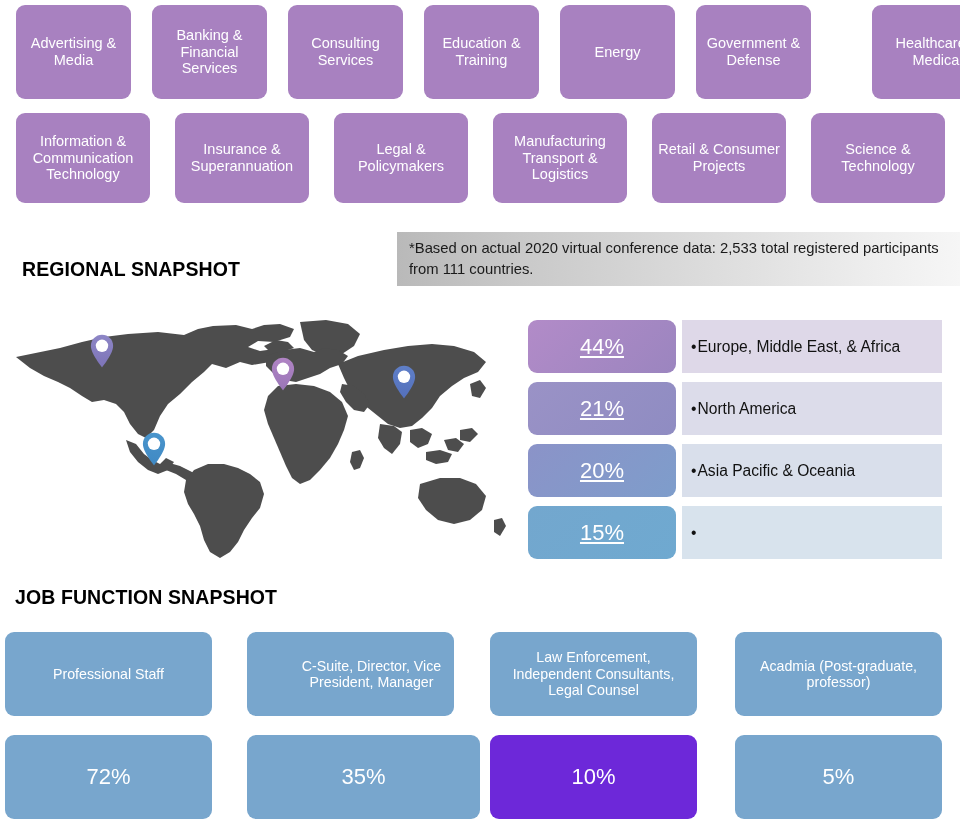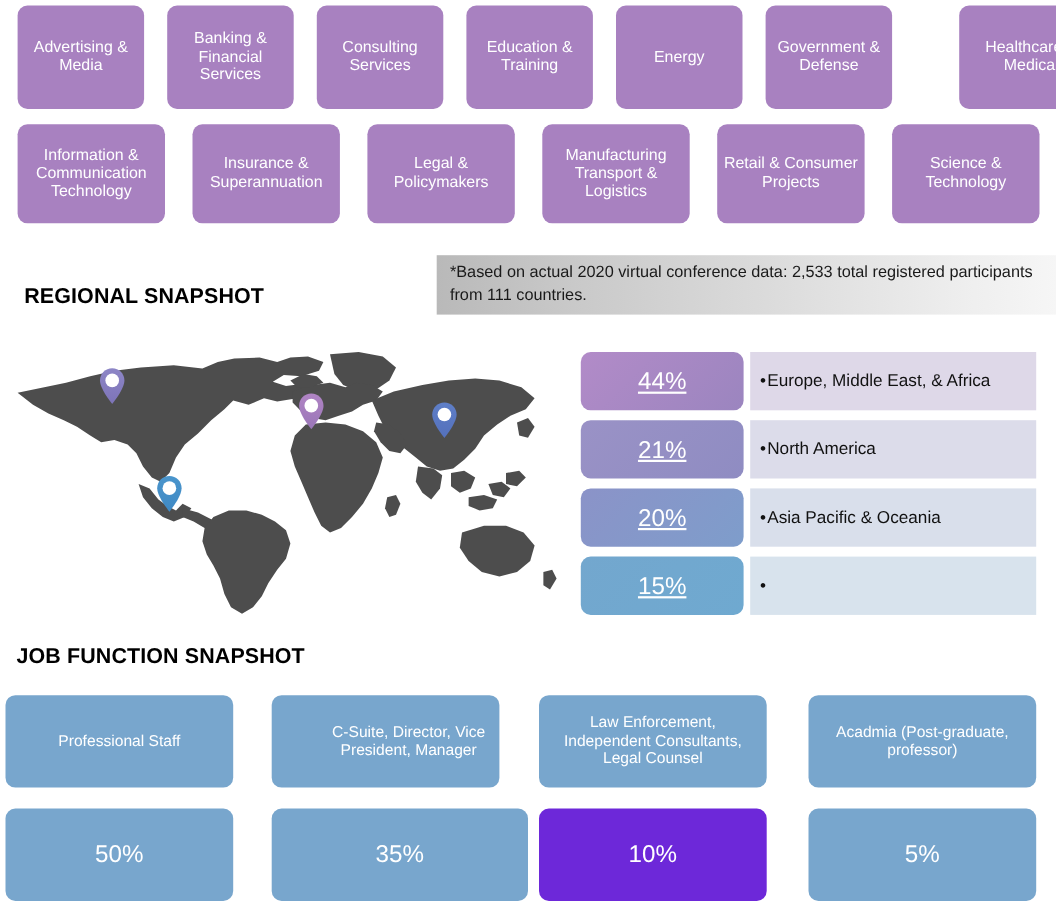--- a/index.html
+++ b/index.html
@@ -267,17 +267,17 @@
 
 <div class="section-heading" style="left:15px; top:586px;">JOB FUNCTION SNAPSHOT</div>
 
 <div id="job-cards">
     <div class="card job-card" style="left:5px; top:632px; width:207px; height:84px; background:#78a6cd;">Professional Staff</div>
     <div class="card job-card" style="left:247px; top:632px; width:207px; height:84px; background:#78a6cd;padding-left:48px;">C-Suite, Director, Vice President, Manager</div>
     <div class="card job-card" style="left:490px; top:632px; width:207px; height:84px; background:#78a6cd;">Law Enforcement, Independent Consultants, Legal Counsel</div>
     <div class="card job-card" style="left:735px; top:632px; width:207px; height:84px; background:#78a6cd;">Acadmia (Post-graduate, professor)</div>
   </div>
 <div id="job-pcts">
-    <div class="card job-pct" style="left:5px; top:735px; width:207px; height:84px; background:#78a6cd;">50%</div>
+    <div class="card job-pct" style="left:5px; top:735px; width:207px; height:84px; background:#78a6cd;">72%</div>
     <div class="card job-pct" style="left:247px; top:735px; width:233px; height:84px; background:#78a6cd;">35%</div>
     <div class="card job-pct" style="left:490px; top:735px; width:207px; height:84px; background:#6d28d9;">10%</div>
     <div class="card job-pct" style="left:735px; top:735px; width:207px; height:84px; background:#78a6cd;">5%</div>
   </div>
 
 </body></html>

